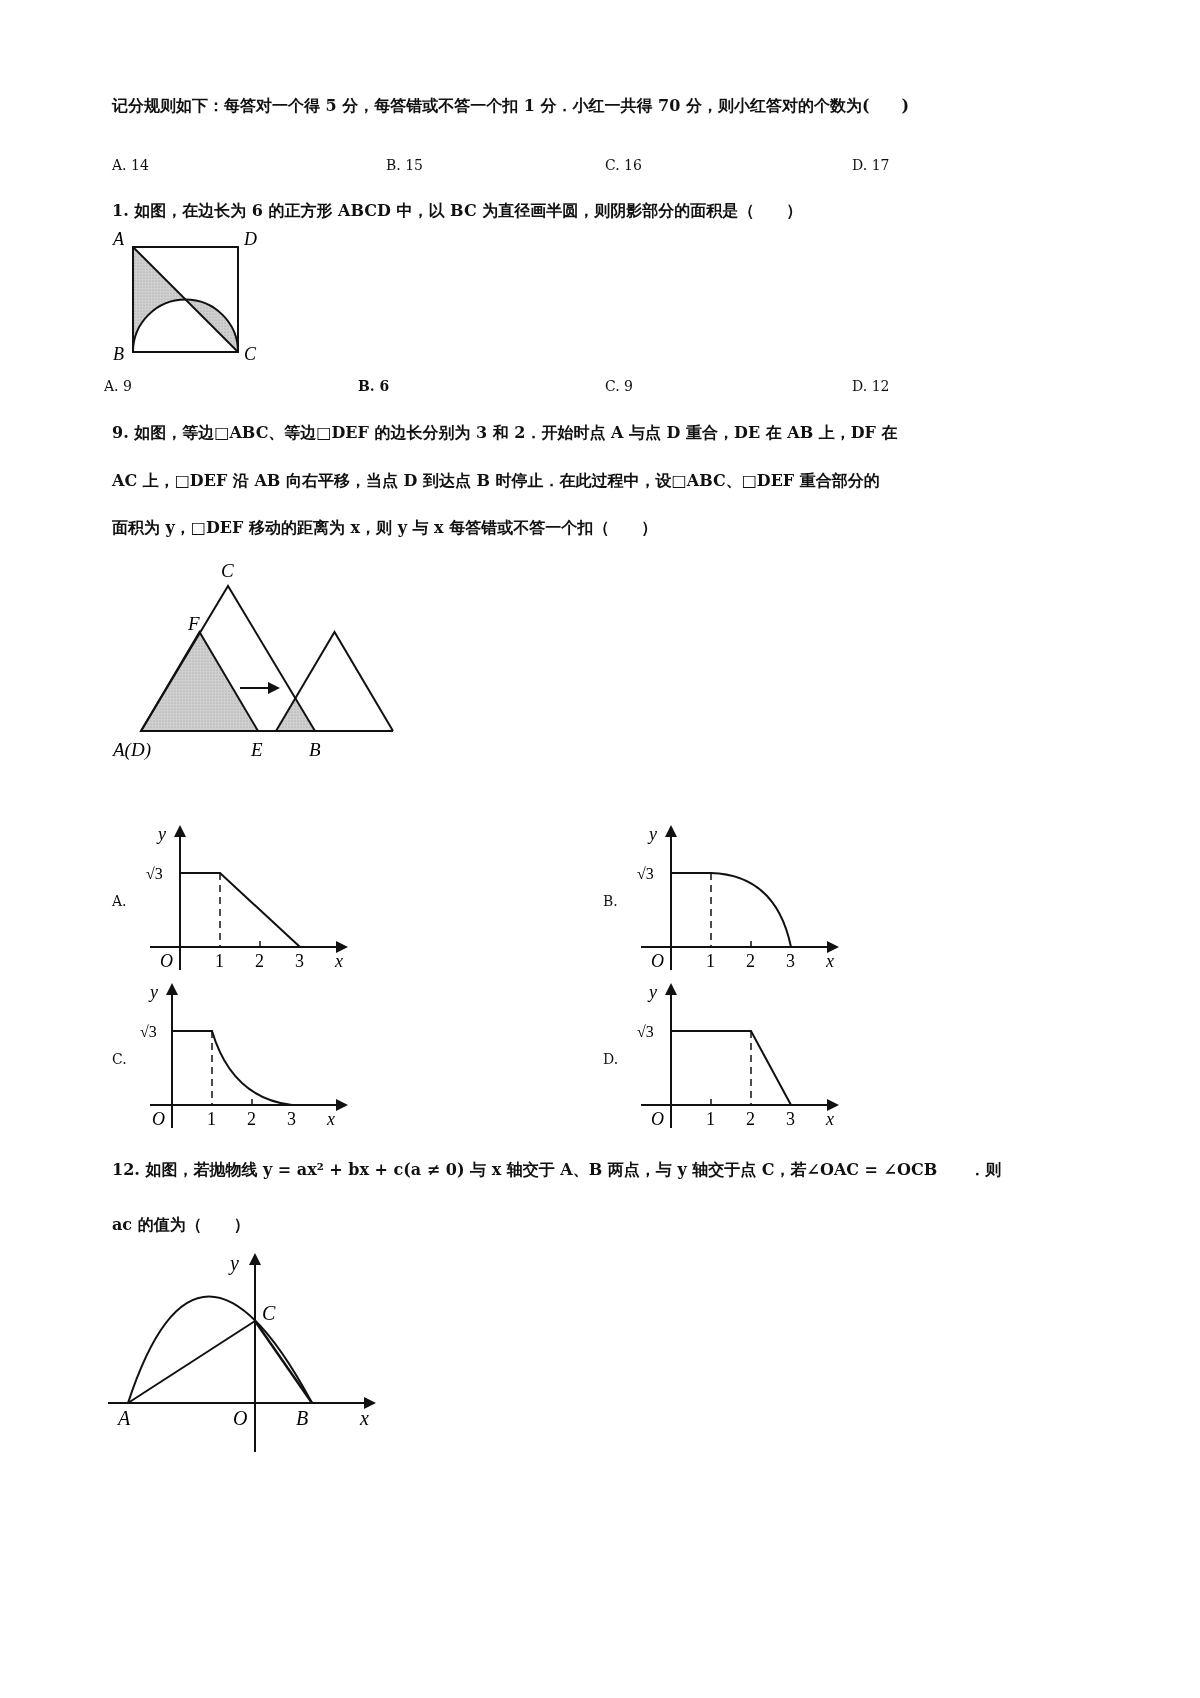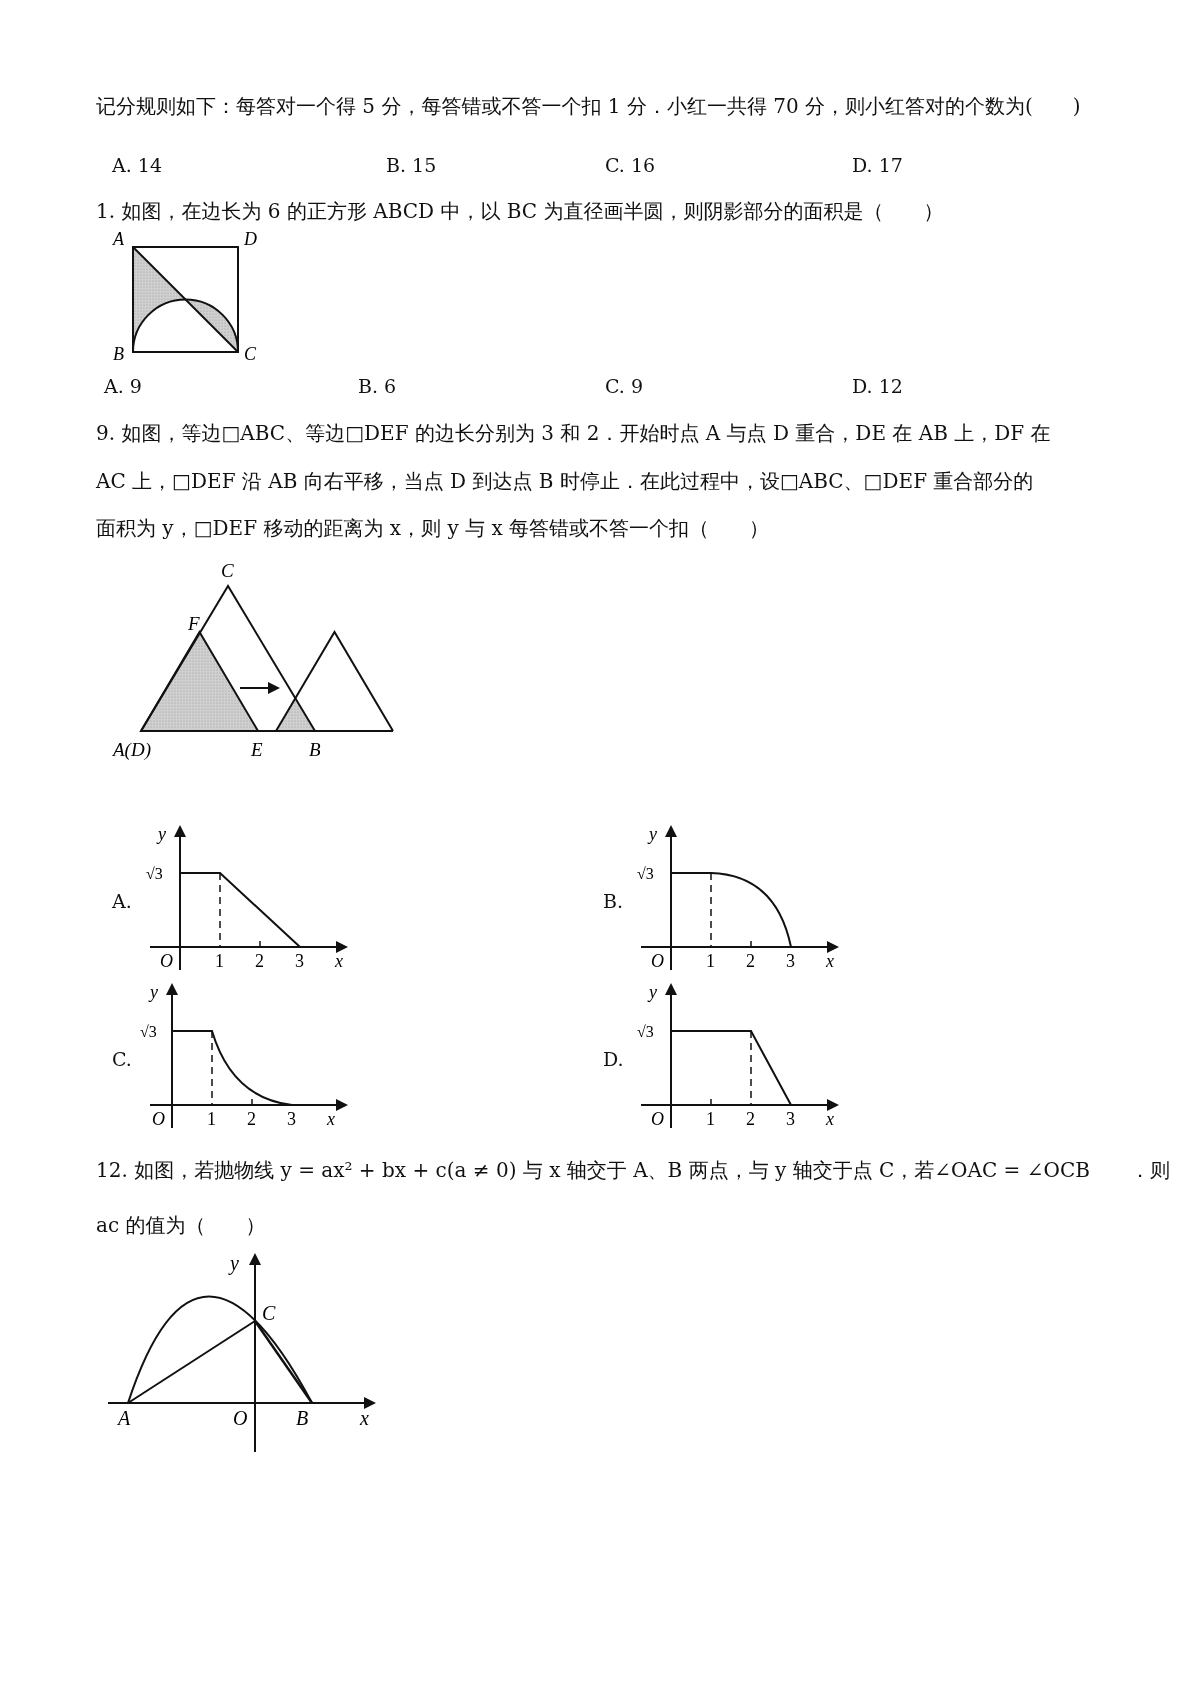--- a/index.html
+++ b/index.html
@@ -1,19 +1,19 @@
 <!DOCTYPE html>
 <html><head>
 <meta charset="utf-8">
 <style>
   html, body { margin: 0; padding: 0; background: #ffffff; }
   body { width: 1200px; height: 1698px; position: relative; overflow: hidden;
          font-family: "DejaVu Serif", "Liberation Serif", serif; color: #111; }
-  .line { position: absolute; left: 96px; font-size: 20px; white-space: nowrap; line-height: 26px; }
-  .opt { position: absolute; font-size: 19px; line-height: 26px; white-space: nowrap; }
+  .line { position: absolute; left: 112px; font-size: 16px; white-space: nowrap; line-height: 26px; font-weight: bold; }
+  .opt { position: absolute; font-size: 14px; line-height: 26px; white-space: nowrap; }
   svg { position: absolute; overflow: visible; }
   svg text { font-family: "Liberation Serif", serif; }
 </style>
 </head>
 <body>
 
 <div class="line" style="top:93px;">记分规则如下：每答对一个得 5 分，每答错或不答一个扣 1 分．小红一共得 70 分，则小红答对的个数为(　　)</div>
 <div class="opt" style="left:112px; top:152px;">A. 14</div>
 <div class="opt" style="left:358px; top:152px;margin-left:28px;">B. 15</div>
 <div class="opt" style="left:605px; top:152px;">C. 16</div>
@@ -32,21 +32,21 @@
   <path d="M75.5,67.5 A52.5,52.5 0 0 1 128,120 Z" fill="url(#dots)" stroke="none"></path>
   <rect x="23" y="15" width="105" height="105" fill="none" stroke="#111" stroke-width="2"></rect>
   <line x1="23" y1="15" x2="128" y2="120" stroke="#111" stroke-width="2"></line>
   <path d="M23,120 A52.5,52.5 0 0 1 128,120" fill="none" stroke="#111" stroke-width="2"></path>
   <text x="3" y="13" font-size="18" font-style="italic">A</text>
   <text x="134" y="13" font-size="18" font-style="italic">D</text>
   <text x="3" y="128" font-size="18" font-style="italic">B</text>
   <text x="134" y="128" font-size="18" font-style="italic">C</text>
 </svg>
 <div class="opt" style="left:104px; top:373px;">A. 9</div>
-<div class="opt" style="left:358px; top:373px;">B. 6</div>
+<div class="opt" style="left:358px; top:373px;font-weight:bold;">B. 6</div>
 <div class="opt" style="left:605px; top:373px;">C. 9</div>
 <div class="opt" style="left:852px; top:373px;">D. 12</div>
 
 <div class="line" style="top:420px;">9. 如图，等边□ABC、等边□DEF 的边长分别为 3 和 2．开始时点 A 与点 D 重合，DE 在 AB 上，DF 在</div>
 <div class="line" style="top:468px;">AC 上，□DEF 沿 AB 向右平移，当点 D 到达点 B 时停止．在此过程中，设□ABC、□DEF 重合部分的</div>
 <div class="line" style="top:515px;">面积为 y，□DEF 移动的距离为 x，则 y 与 x 每答错或不答一个扣（　　）</div>
 
 <svg style="left:108px; top:555px;" width="300" height="215" viewBox="0 0 300 215">
   <defs>
     <pattern id="dots2" width="3" height="3" patternUnits="userSpaceOnUse">

